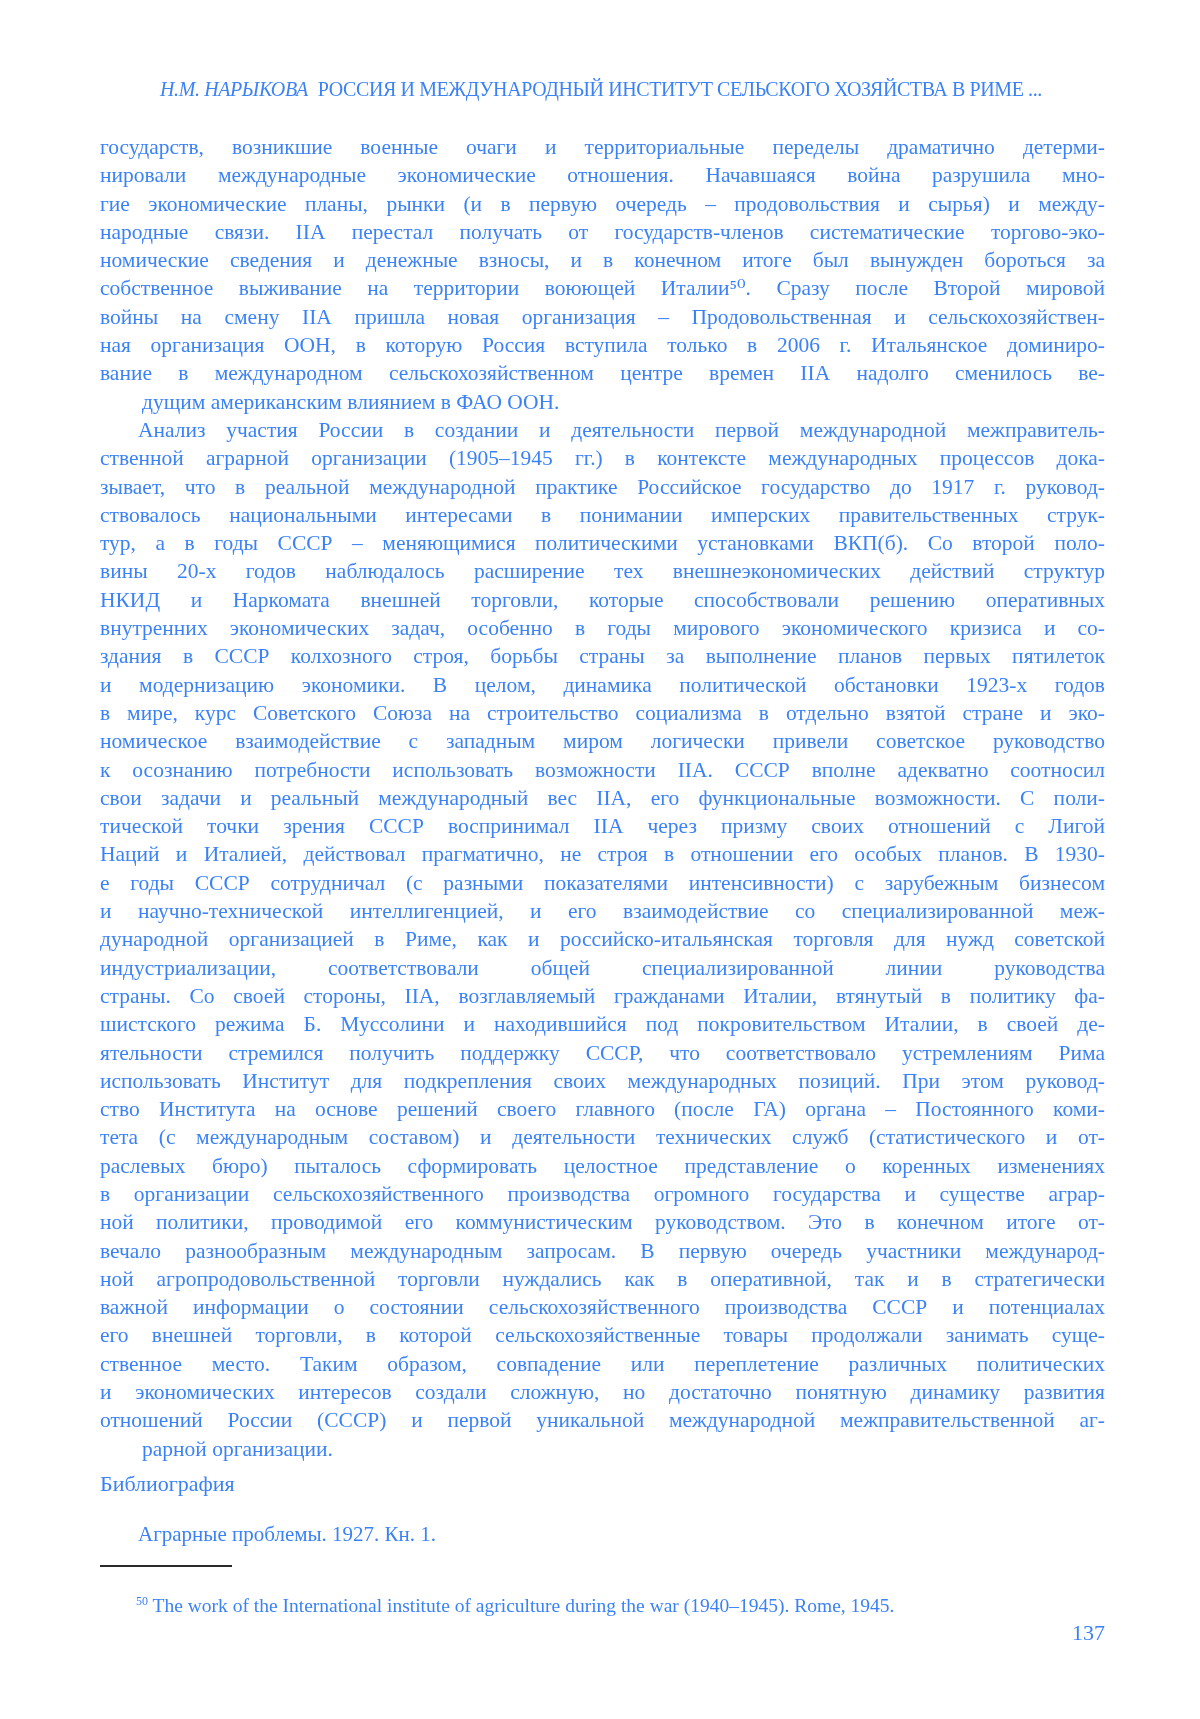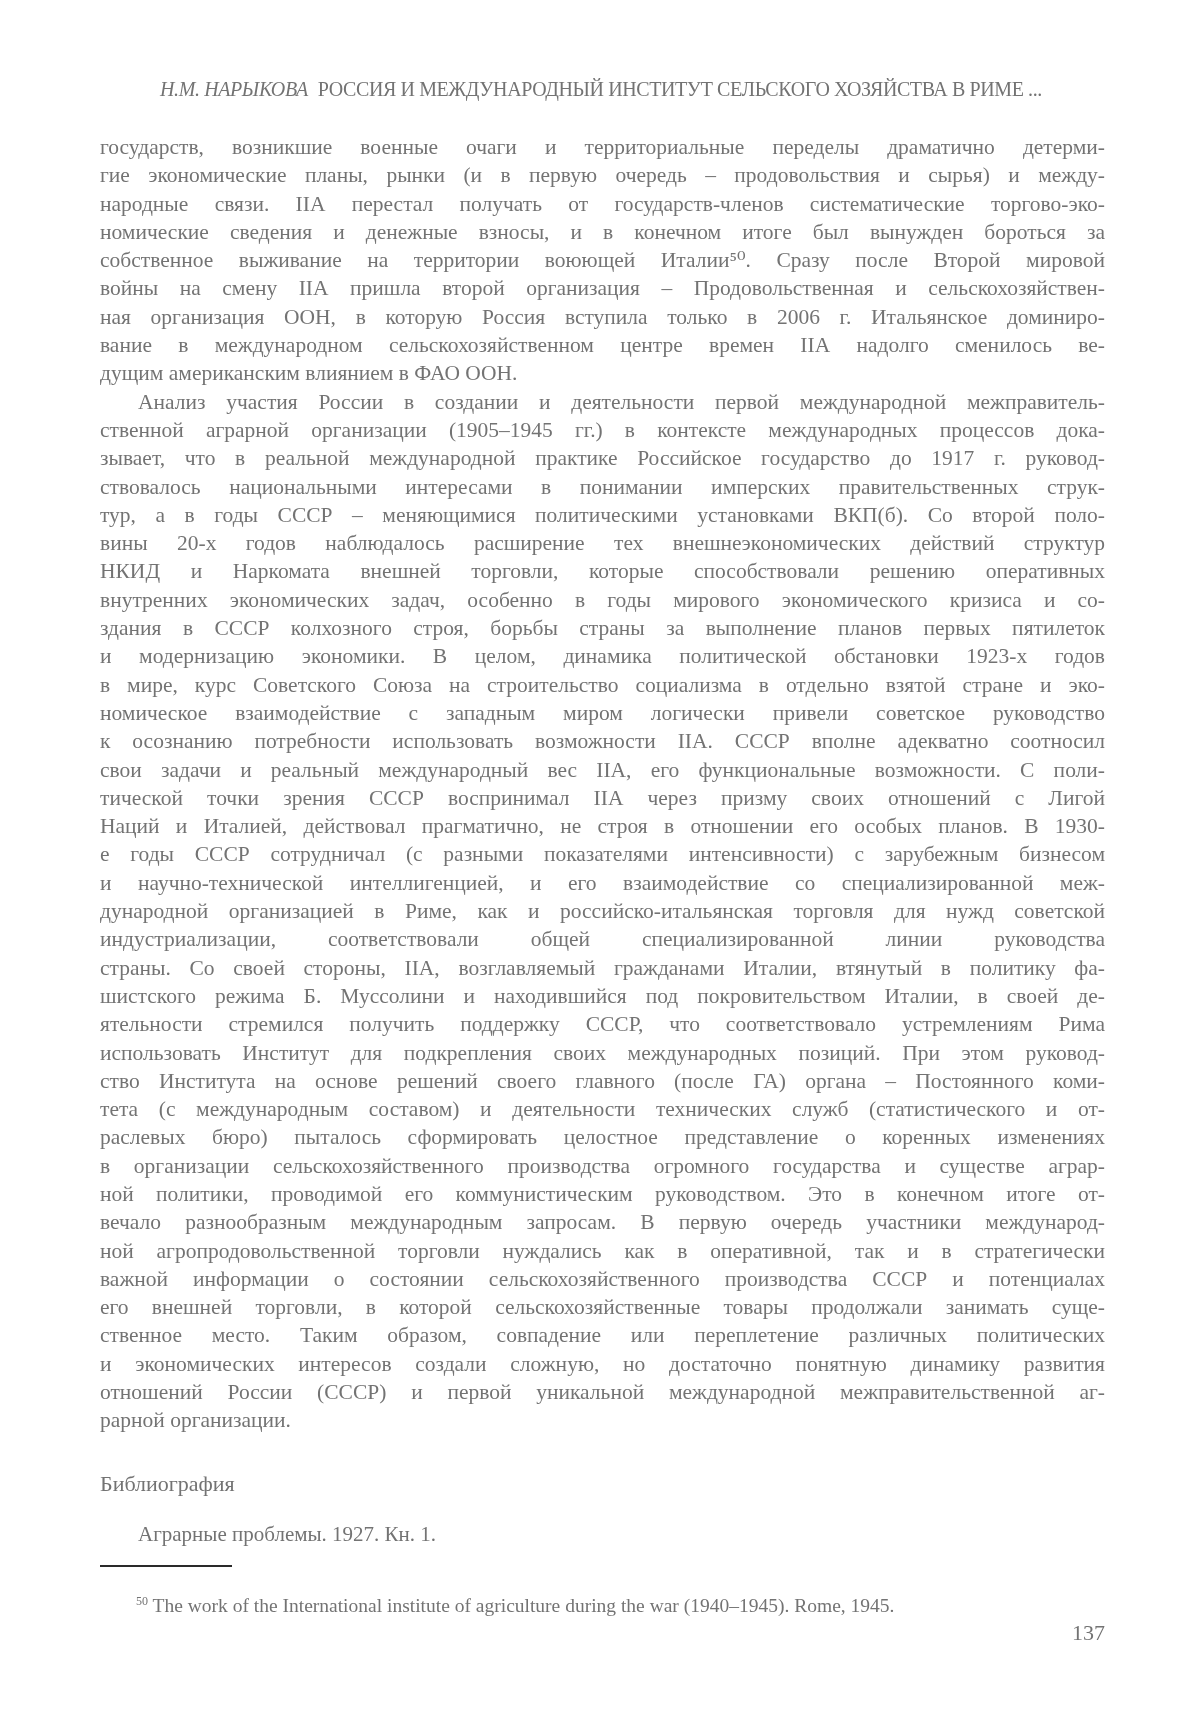--- a/index.html
+++ b/index.html
@@ -5,21 +5,21 @@
   html, body {
     margin: 0;
     padding: 0;
     background: #ffffff;
   }
   .page {
     position: relative;
     width: 1200px;
     height: 1719px;
     background: #ffffff;
-    color: #737373;
+    color: #3b82f6;
     font-family: "Liberation Serif", "DejaVu Serif", serif;
     overflow: hidden;
   }
   .running-header {
     position: absolute;
     top: 76px;
     left: 97px;
     width: 1008px;
     text-align: center;
     font-size: 20px;
@@ -39,20 +39,21 @@
     font-size: 21.5px;
     line-height: 28.3px;
   }
   .body-text .line {
     text-align: justify;
     text-align-last: justify;
     white-space: normal;
   }
   .body-text .line.last {
     text-align-last: left;
+    margin-left: 42px;
   }
   .body-text .line.indent {
     text-indent: 38px;
   }
   .bib-heading {
     position: absolute;
     top: 1471px;
     left: 100px;
     width: 1005px;
     text-align: left;
@@ -102,25 +103,26 @@
 <body>
 
 <div class="page">
 
   <div class="running-header">
     <span class="author">Н.М. НАРЫКОВА</span><span class="title">РОССИЯ И МЕЖДУНАРОДНЫЙ ИНСТИТУТ СЕЛЬСКОГО ХОЗЯЙСТВА В РИМЕ ...</span>
   </div>
 
   <div class="body-text">
       <div class="line">государств, возникшие военные очаги и территориальные переделы драматично детерми-</div>
+      <div class="line">нировали международные экономические отношения. Начавшаяся война разрушила мно-</div>
       <div class="line">гие экономические планы, рынки (и в первую очередь – продовольствия и сырья) и между-</div>
       <div class="line">народные связи. IIА перестал получать от государств-членов систематические торгово-эко-</div>
       <div class="line">номические сведения и денежные взносы, и в конечном итоге был вынужден бороться за</div>
       <div class="line">собственное выживание на территории воюющей Италии⁵⁰. Сразу после Второй мировой</div>
-      <div class="line">войны на смену IIА пришла второй организация – Продовольственная и сельскохозяйствен-</div>
+      <div class="line">войны на смену IIА пришла новая организация – Продовольственная и сельскохозяйствен-</div>
       <div class="line">ная организация ООН, в которую Россия вступила только в 2006 г. Итальянское доминиро-</div>
       <div class="line">вание в международном сельскохозяйственном центре времен IIА надолго сменилось ве-</div>
       <div class="line last">дущим американским влиянием в ФАО ООН.</div>
       <div class="line indent">Анализ участия России в создании и деятельности первой международной межправитель-</div>
       <div class="line">ственной аграрной организации (1905–1945 гг.) в контексте международных процессов дока-</div>
       <div class="line">зывает, что в реальной международной практике Российское государство до 1917 г. руковод-</div>
       <div class="line">ствовалось национальными интересами в понимании имперских правительственных струк-</div>
       <div class="line">тур, а в годы СССР – меняющимися политическими установками ВКП(б). Со второй поло-</div>
       <div class="line">вины 20-х годов наблюдалось расширение тех внешнеэкономических действий структур</div>
       <div class="line">НКИД и Наркомата внешней торговли, которые способствовали решению оперативных</div>

